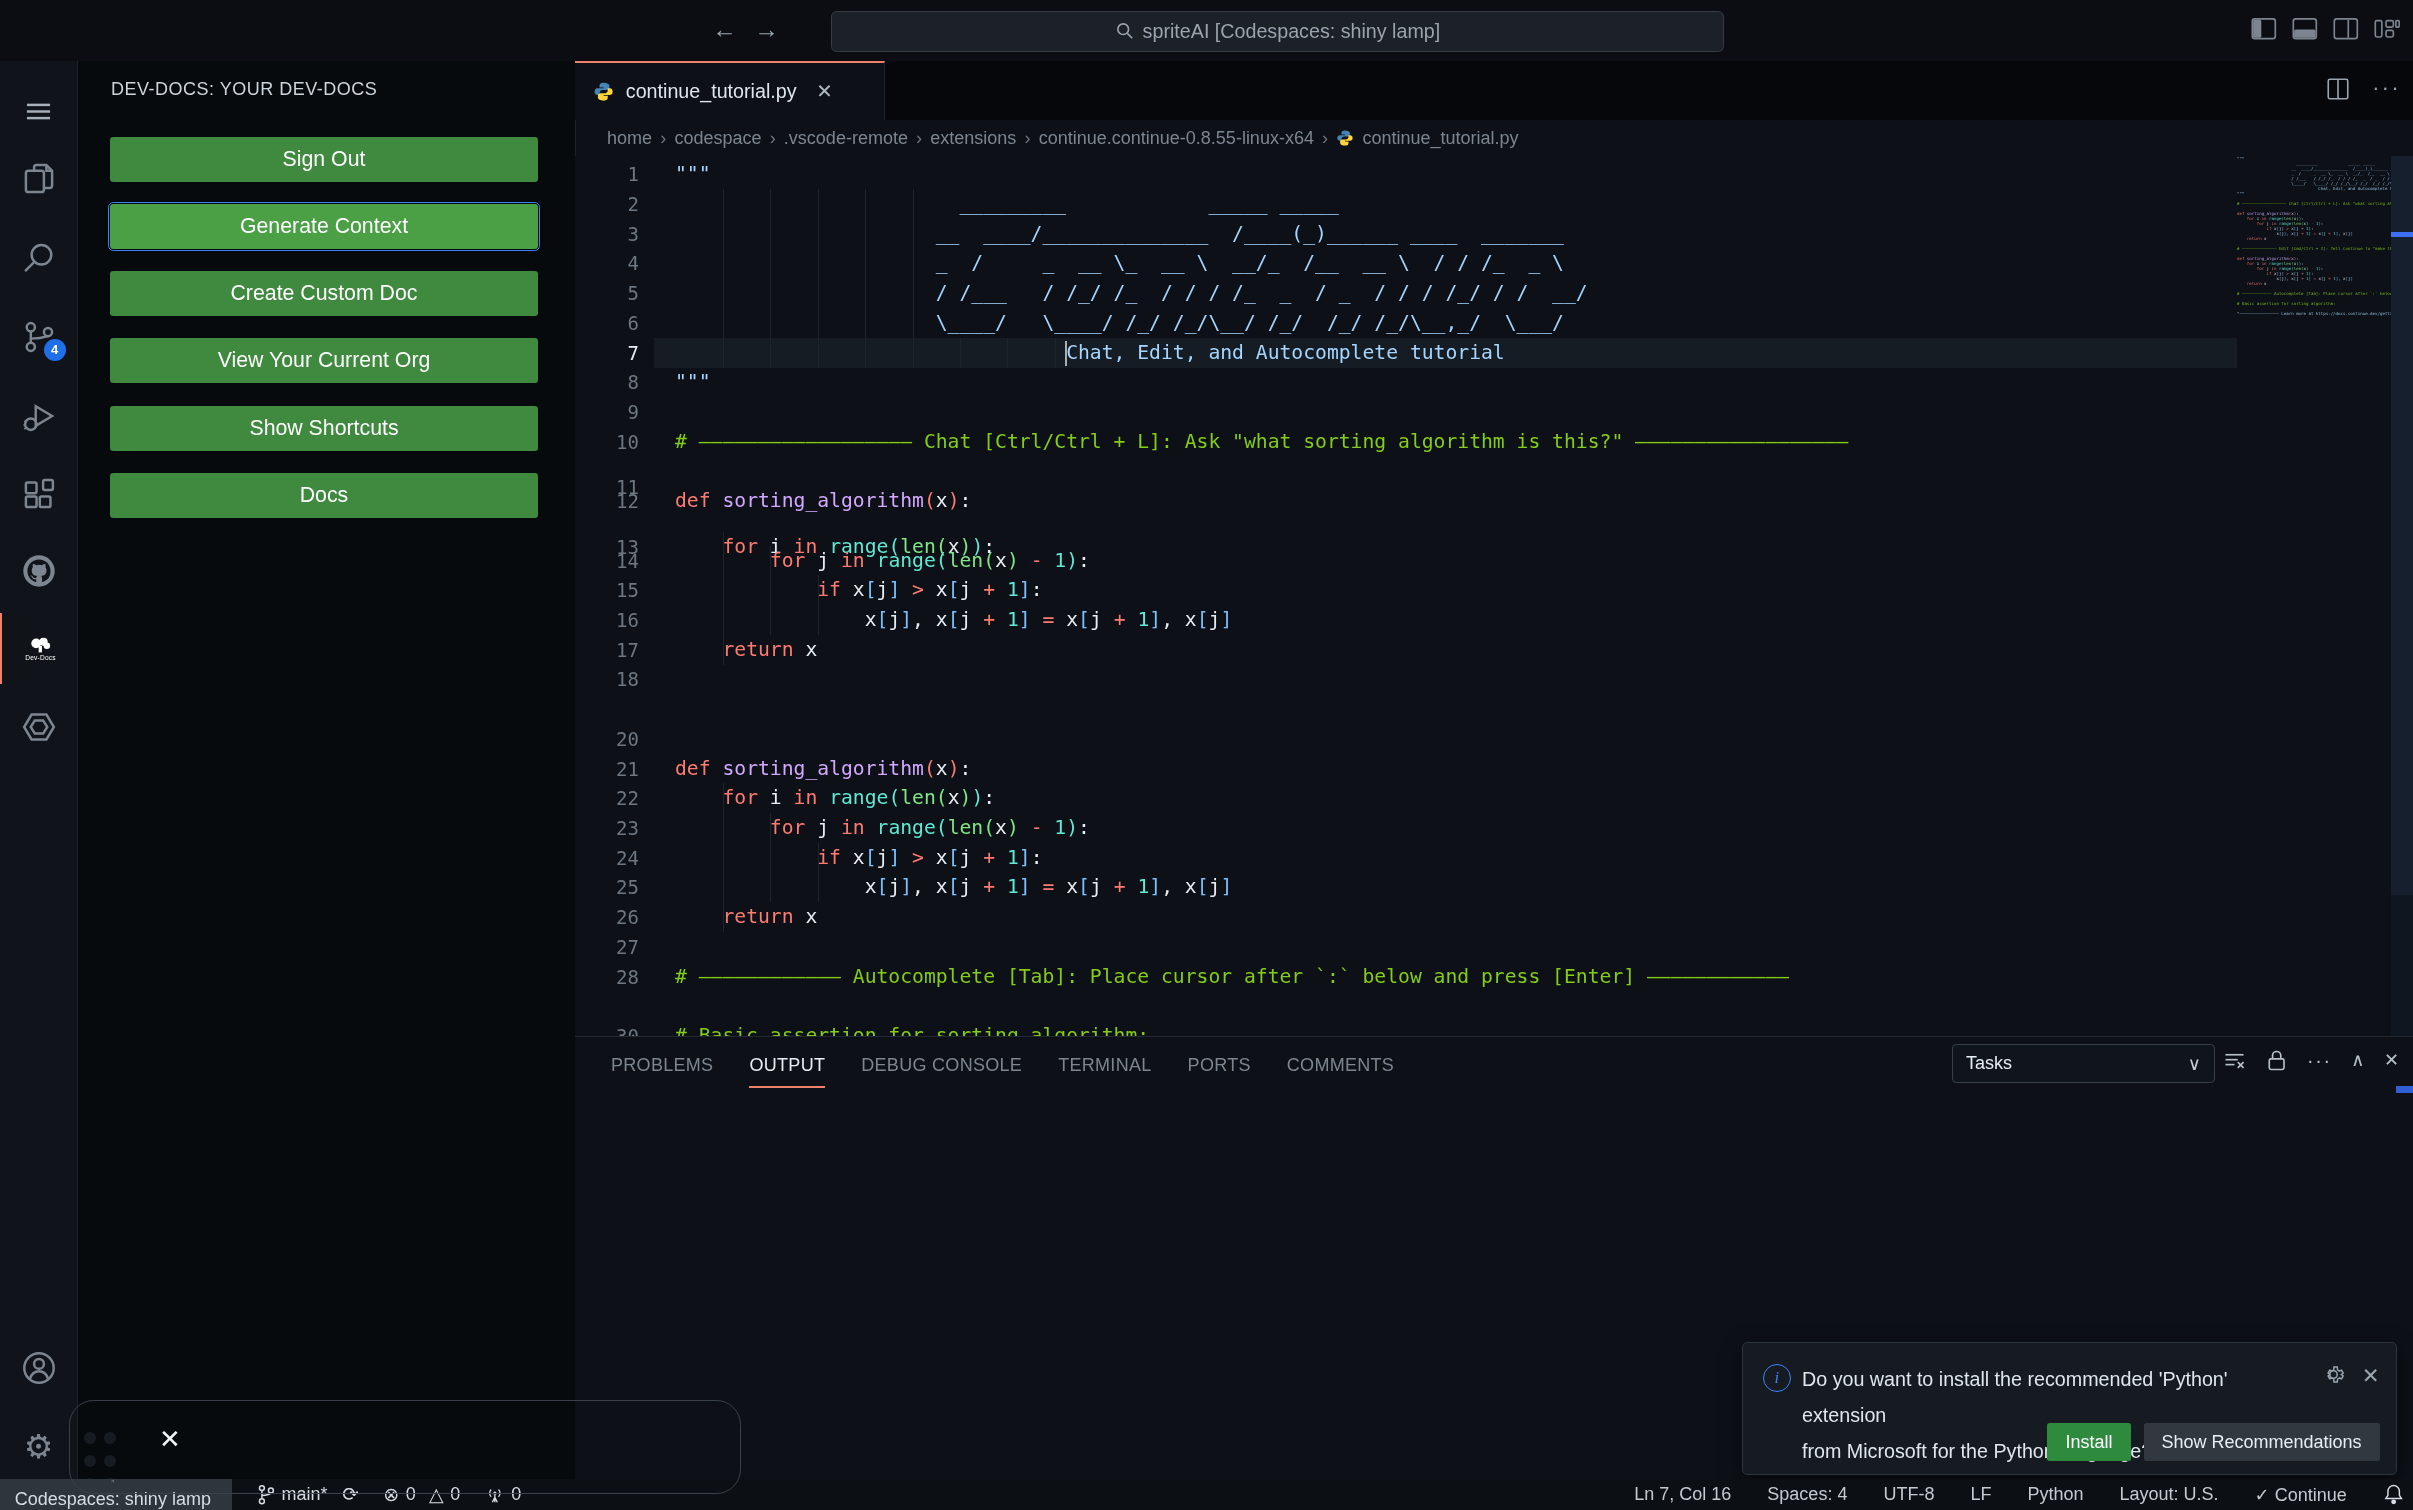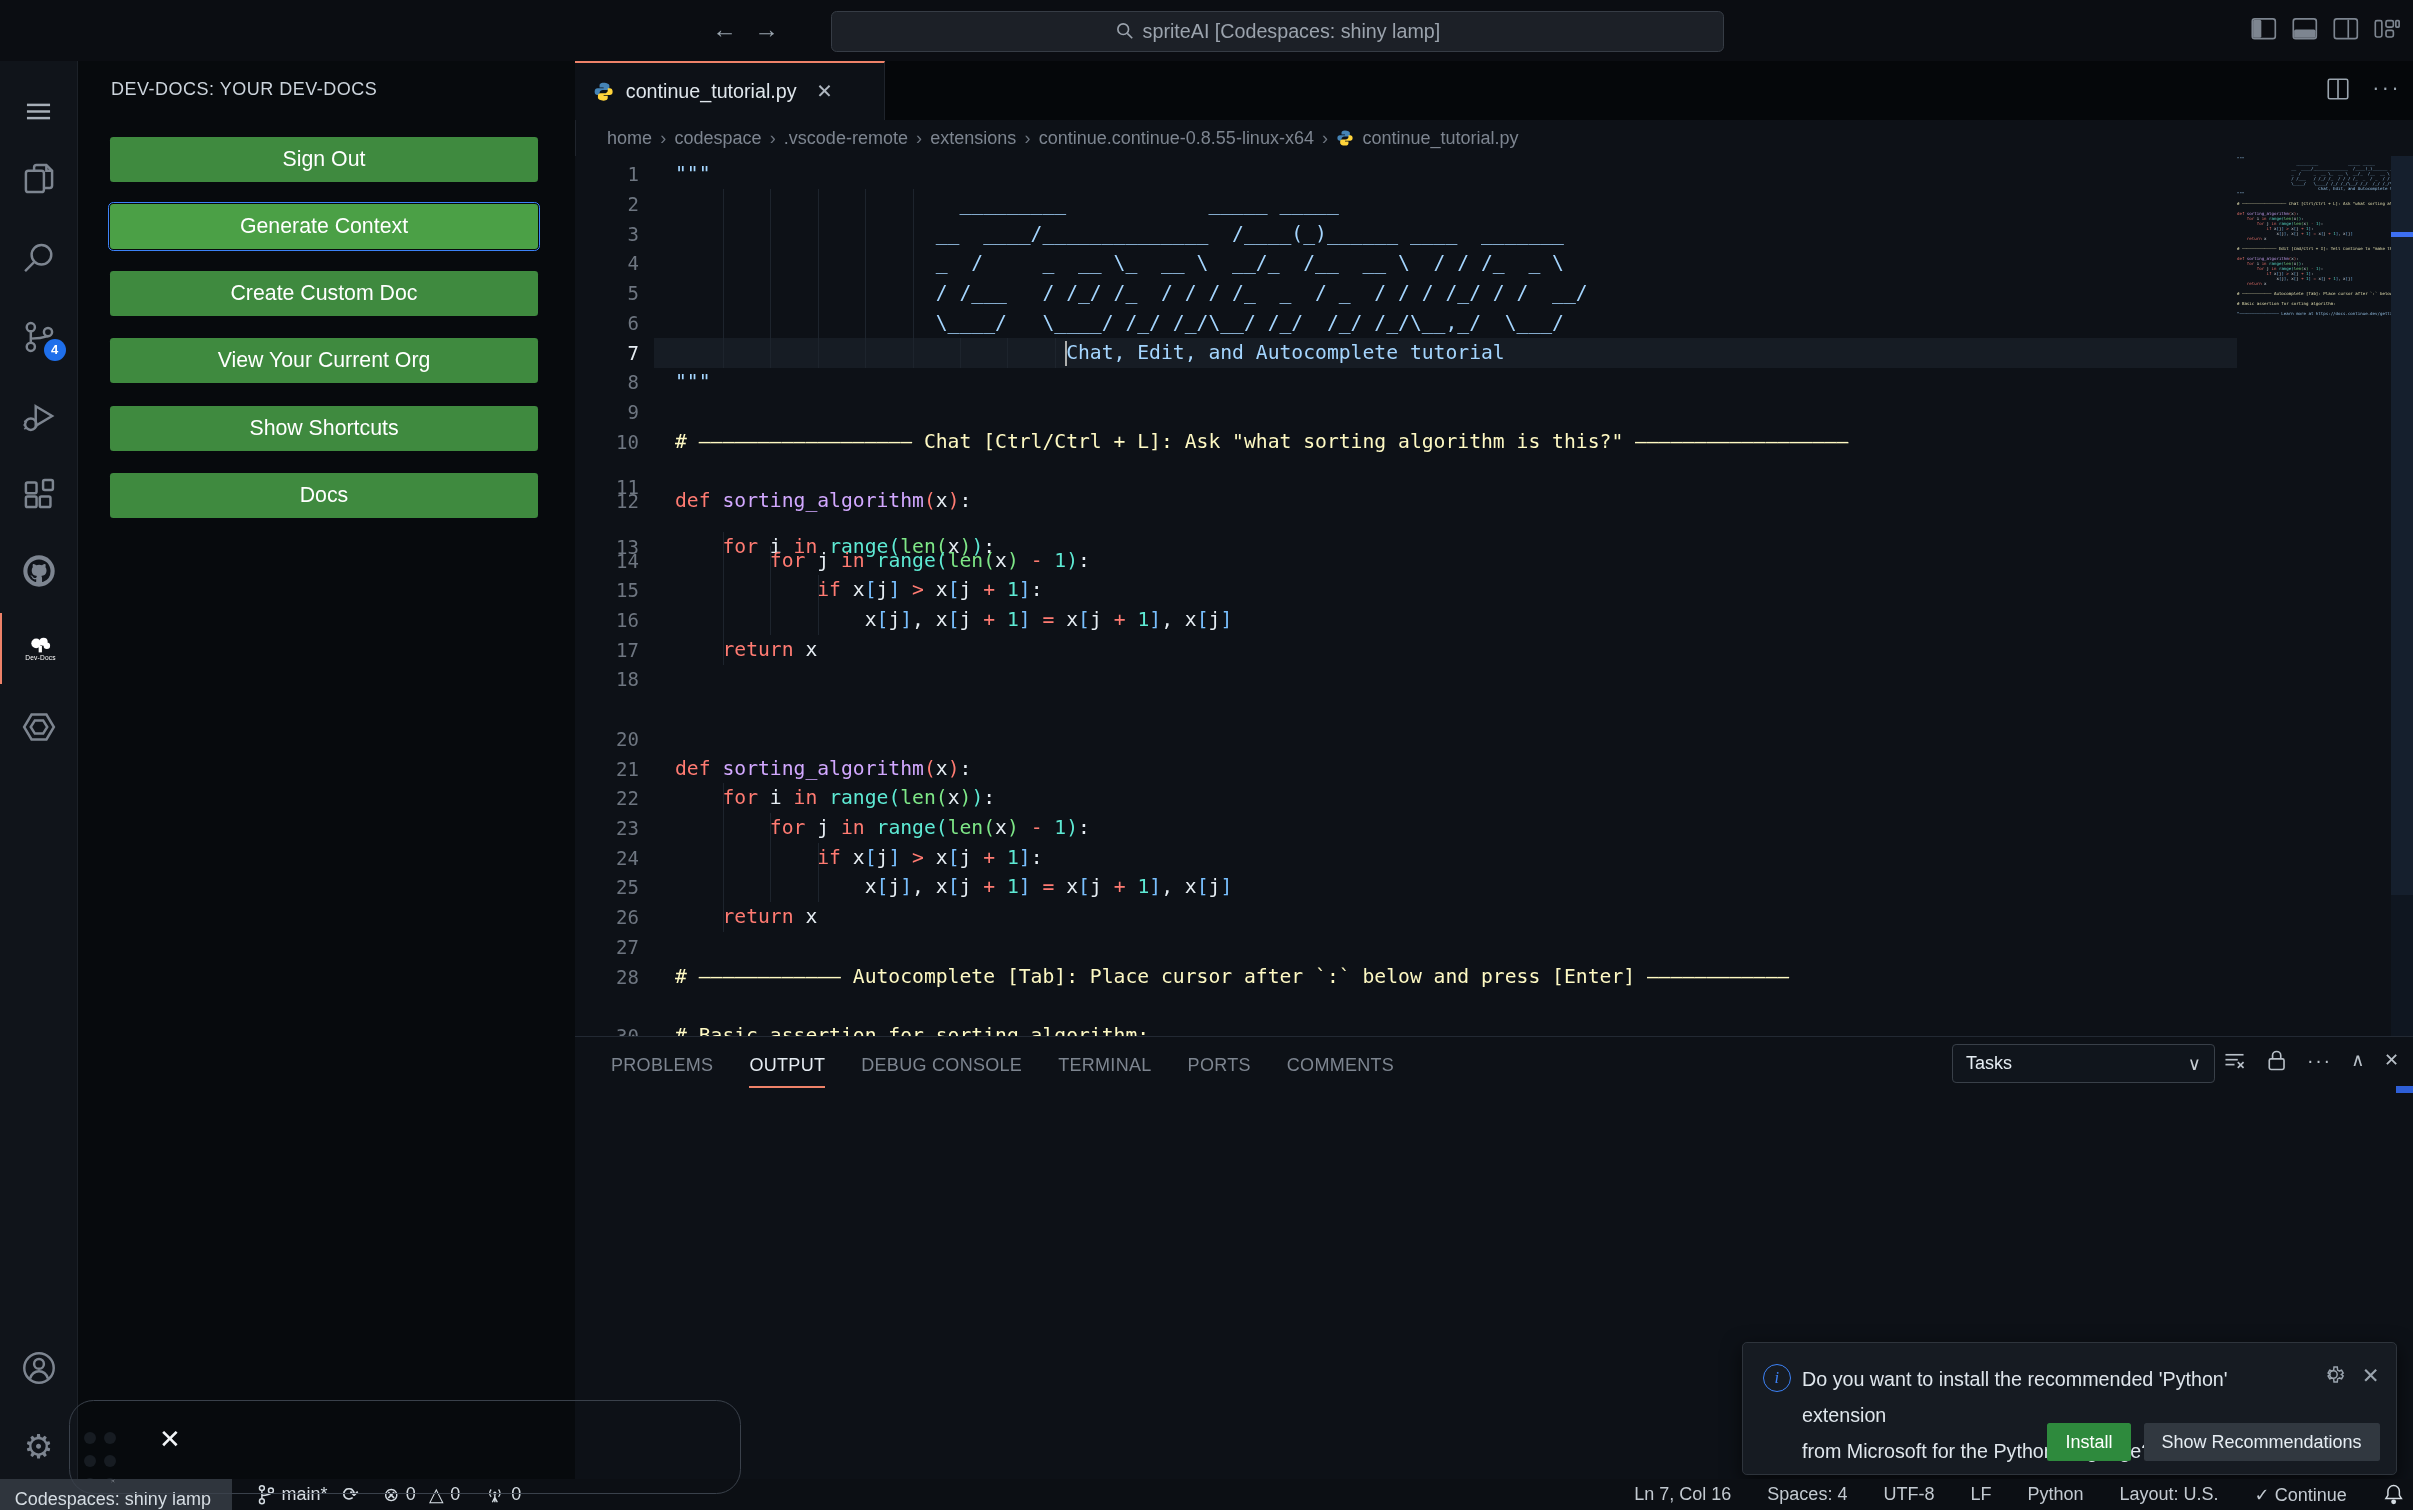--- a/index.html
+++ b/index.html
@@ -41,21 +41,21 @@
   #editor{left:575px;top:156px;width:1662px;height:880px;overflow:hidden;background:#0d1117;}
   .cl{position:absolute;left:0;width:1662px;height:30px;}
   .cl .ln{position:absolute;left:0;top:0;width:64px;text-align:right;color:#6e7681;
           font-family:"DejaVu Sans Mono",monospace;font-size:19px;line-height:30px;}
   .cl.cur .ln{color:#e6edf3;}
   .cl pre{position:absolute;left:100px;top:0;margin:0;font-family:"DejaVu Sans Mono",monospace;
           font-size:19.7px;line-height:30px;}
   .cl .hl{position:absolute;left:79px;right:0;top:0;height:29.6px;background:#161c24;}
   .guide{position:absolute;top:0;width:0.8px;height:30px;background:#1d242d;}
   .cursor{position:absolute;top:2.5px;width:1.6px;height:25.4px;background:#aeafad;}
-  .s{color:#a5d6ff}.c{color:#fef9c3}.k{color:#ff7b72}.f{color:#d2a8ff}
+  .s{color:#a5d6ff}.c{color:#84cc16}.k{color:#ff7b72}.f{color:#d2a8ff}
   .b{color:#5eead4}.g{color:#7ee787}.p{color:#e6edf3}.d{color:#79c0ff}
   
   #minimap{left:2237px;top:156px;width:154px;height:880px;overflow:hidden;background:#0d1117;}
   #minimap pre{margin:0;font-family:"DejaVu Sans Mono",monospace;font-size:4.1px;line-height:5px;opacity:.85;}
   #ruler{left:2391px;top:156px;width:23px;height:880px;background:rgba(56,97,183,0.06);}
   #ruler .vslider{position:absolute;left:0;top:0;width:23px;height:739px;background:rgba(110,150,230,0.07);}
   #ruler .cursor-mark{position:absolute;left:0;top:76px;width:23px;height:4.9px;background:#3d6ff2;}
   
   #panel{left:575px;top:1036px;width:1839px;height:443px;background:#0d1117;border-top:0.8px solid #222933;}
   #panel-tabs{position:absolute;left:36px;top:0;height:56px;display:flex;gap:36px;align-items:center;}

